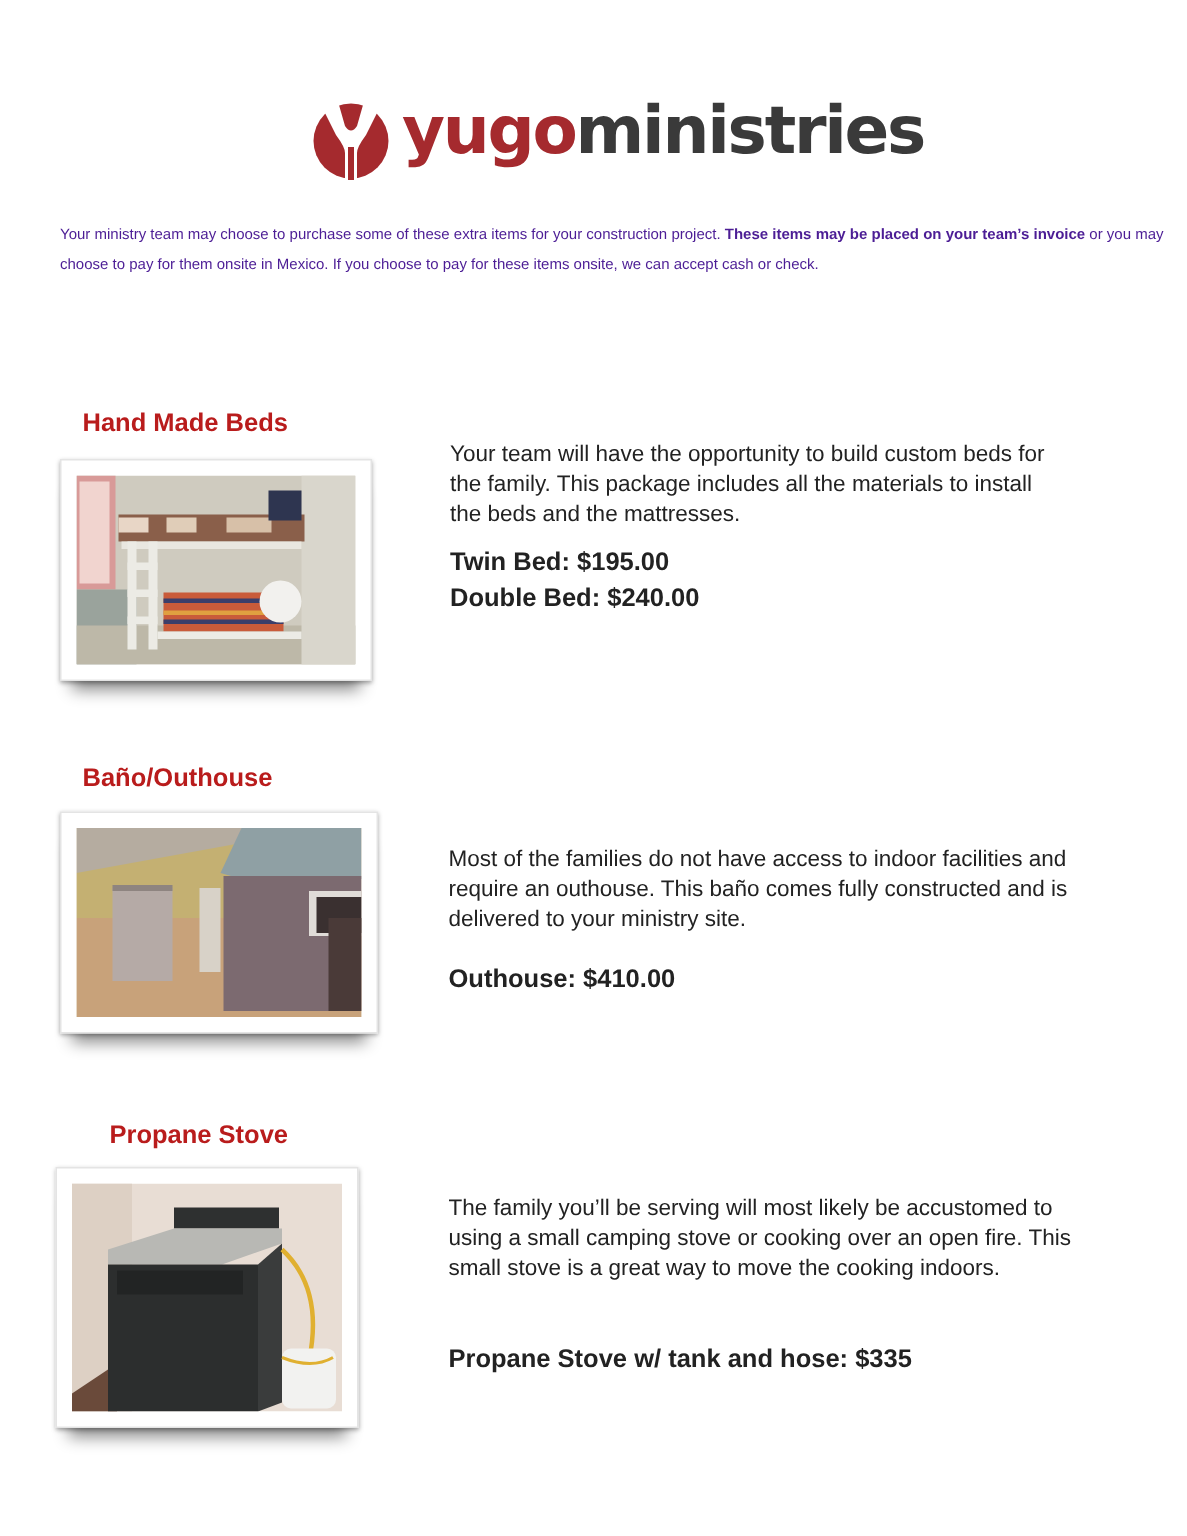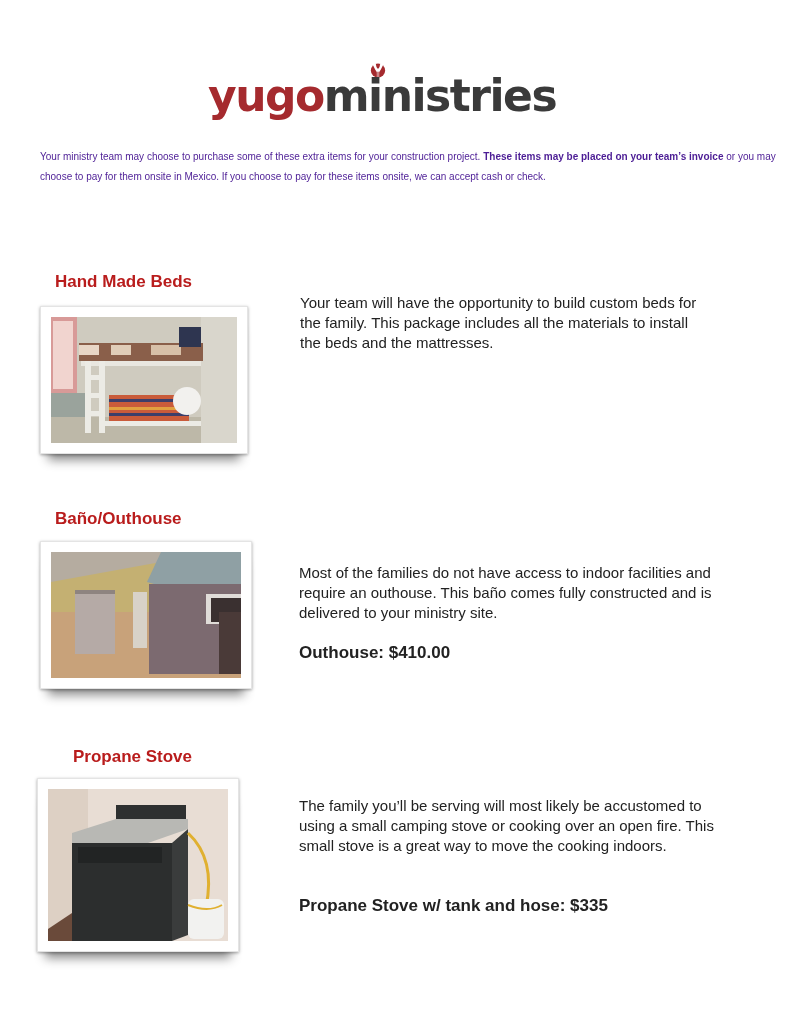--- a/index.html
+++ b/index.html
@@ -1,20 +1,20 @@
 <!DOCTYPE html>
 <html><head>
   <meta charset="utf-8">
   <style>
     html, body { margin: 0; padding: 0; background: #ffffff; }
     body {
       width: 791px; height: 1024px; position: relative; overflow: hidden;
       font-family: "Liberation Sans", sans-serif; color: #222222;
     }
-    .logo { position: absolute; left: 208px; top: 62px; height: 60px; display: flex; align-items: center; flex-direction: column; }
+    .logo { position: absolute; left: 208px; top: 62px; height: 60px; display: flex; align-items: center; }
     .logo-mark { width: 52px; height: 56px; margin-right: 8px; }
     .logo-text { font-family: "DejaVu Sans", sans-serif; font-weight: bold; font-size: 44px; letter-spacing: -1.5px; line-height: 1; position: relative; top: -4px; }
     .logo-red { color: #a52a2e; }
     .logo-gray { color: #3a3a3a; }
 
     .intro { position: absolute; left: 40px; top: 147px; width: 740px; font-size: 10px; line-height: 20px; color: #4c1d95; }
     .intro b { font-weight: bold; }
 
     .section-title { position: absolute; font-size: 17px; font-weight: bold; color: #b91c1c; }
     .photo-frame {
@@ -70,20 +70,22 @@
     <rect x="58" y="78" width="80" height="26" fill="#c95b3a"></rect>
     <rect x="58" y="82" width="80" height="3" fill="#3b3e6a"></rect>
     <rect x="58" y="90" width="80" height="3" fill="#e0a040"></rect>
     <rect x="58" y="96" width="80" height="3" fill="#3b3e6a"></rect>
     <ellipse cx="136" cy="84" rx="14" ry="14" fill="#f2f1ee"></ellipse>
     <rect x="54" y="104" width="96" height="5" fill="#ecebe5"></rect>
   </svg>
 </div>
 <div class="desc" style="left:300px; top:293px; width:400px;">Your team will have the opportunity to build custom beds for the family. This package includes all the materials to install the beds and the mattresses.</div>
 <div class="price-list" style="left:300px; top:363px;">
+  <div>Twin Bed: $195.00</div>
+  <div>Double Bed: $240.00</div>
 </div>
 
 <div class="section-title" style="left:55px; top:509px;">Baño/Outhouse</div>
 <div class="photo-frame" style="left:40px; top:541px; width:190px; height:126px;">
   <svg class="photo" viewBox="0 0 190 126" preserveAspectRatio="none">
     <rect width="190" height="126" fill="#c9b58f"></rect>
     <rect x="0" y="0" width="110" height="30" fill="#b5aca0"></rect>
     <path d="M0 30 L110 10 L110 60 L0 60 Z" fill="#c4b072"></path>
     <rect x="0" y="60" width="190" height="66" fill="#c8a27a"></rect>
     <rect x="24" y="40" width="40" height="62" fill="#b5aaa6"></rect>

